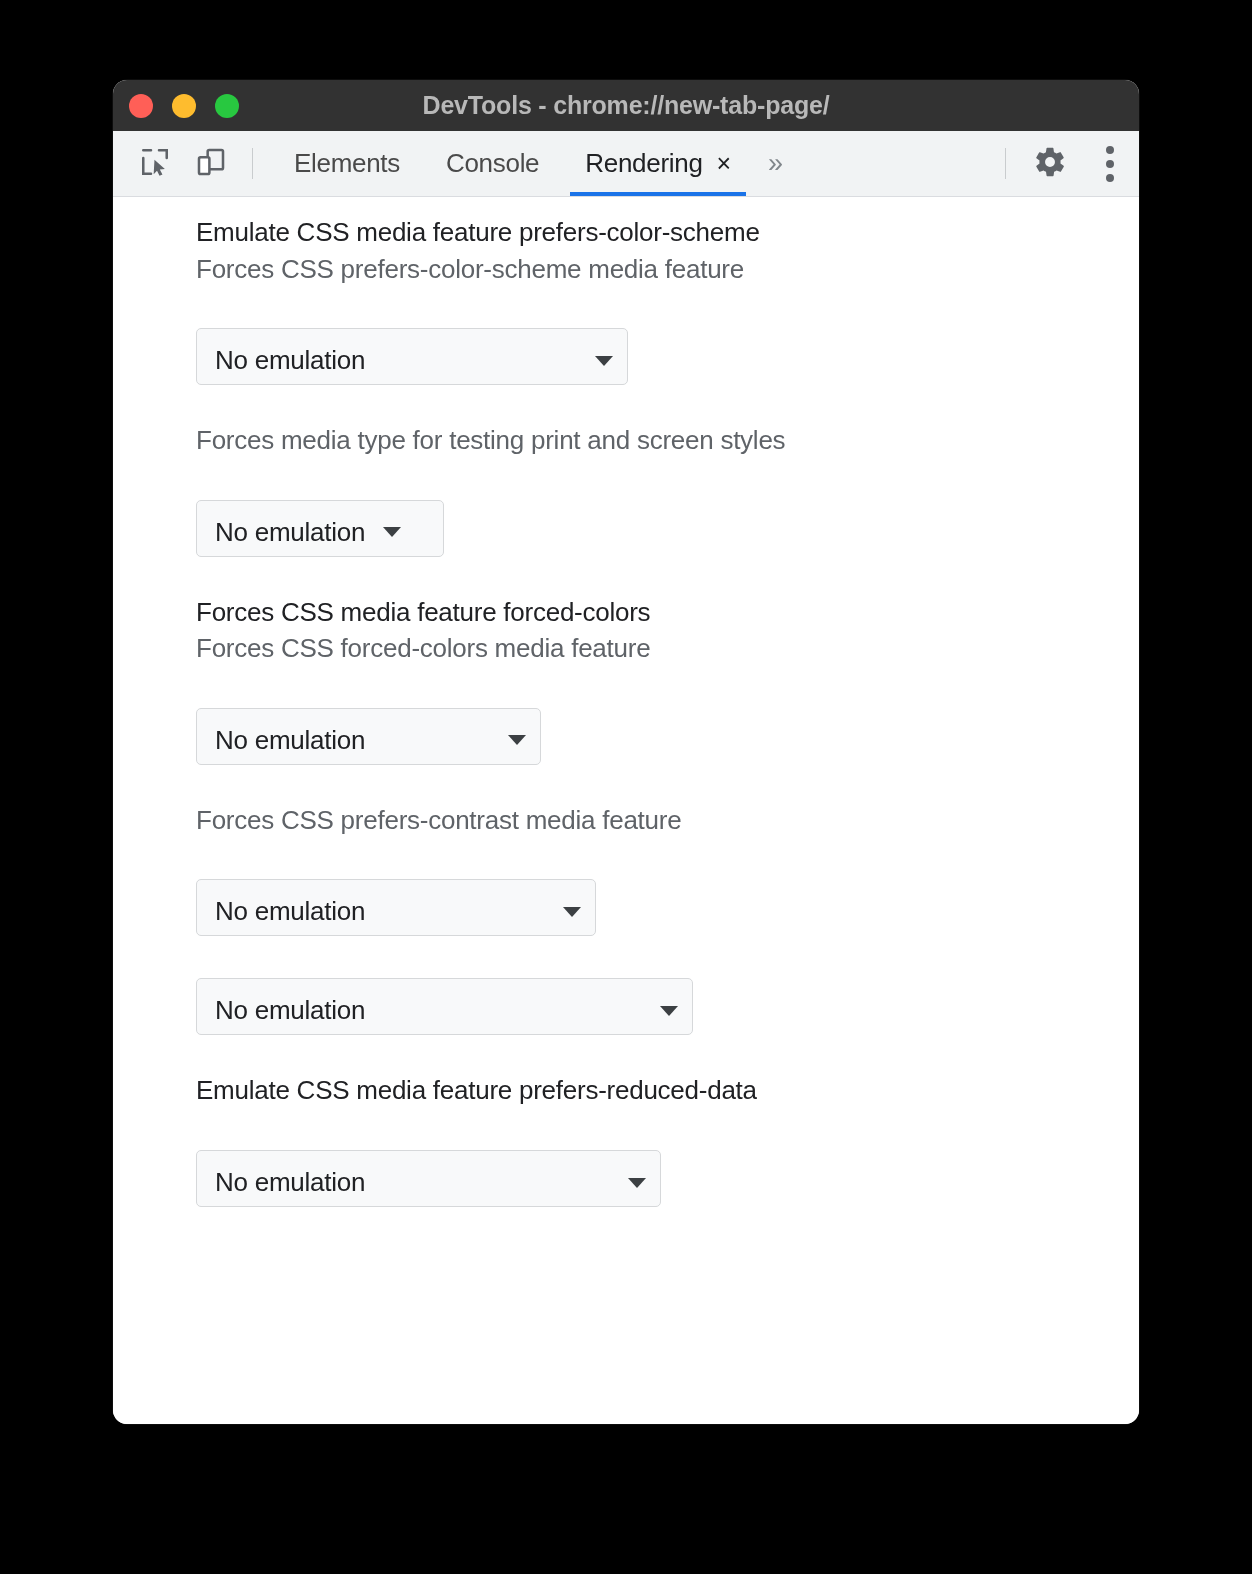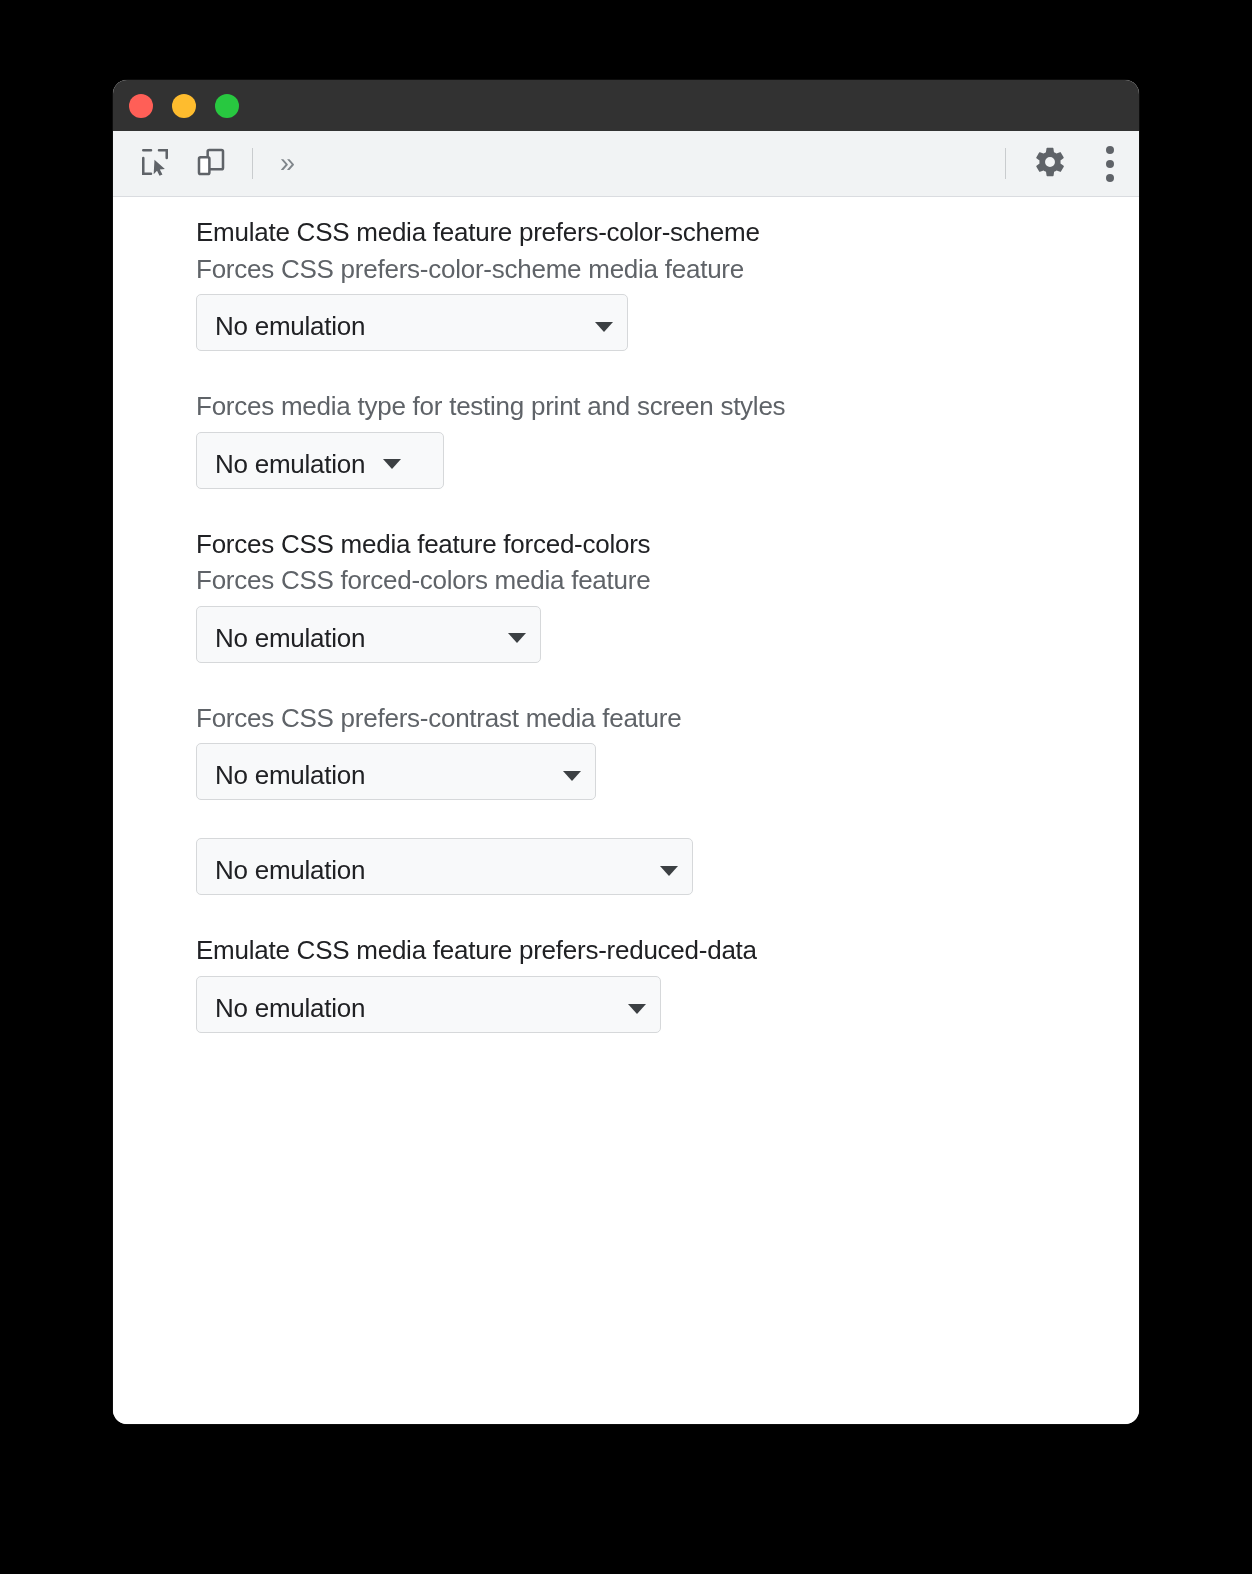--- a/index.html
+++ b/index.html
@@ -198,21 +198,21 @@
   .setting-desc {
     font-size: 26px;
     color: #5f6368;
     line-height: 1.33;
     letter-spacing: -0.25px;
     white-space: nowrap;
     margin-top: 2px;
   }
 
   .select {
-    margin-top: 8px;
+    margin-top: 42px;
     margin-bottom: 38px;
     height: 57px;
     background: #f8f9fa;
     border: 1px solid #d6d8da;
     border-radius: 5px;
     display: flex;
     align-items: center;
     padding: 8px 14px 0 18px;
     cursor: pointer;
     user-select: none;
@@ -249,20 +249,21 @@
 
 <div id="root">
   <div class="window">
 
     <div class="titlebar">
       <div class="traffic-lights">
         <span class="light red"></span>
         <span class="light yellow"></span>
         <span class="light green"></span>
       </div>
+      <div class="window-title">DevTools - chrome://new-tab-page/</div>
     </div>
 
     <div class="toolbar">
 
       <div class="tool-btn">
         <span>
           <svg width="32" height="32" viewBox="0 0 24 24">
             <path d="M3.2 3.2 H9 M15 3.2 H20.8 V9 M3.2 9 V15 M3.2 15 V20.8 H9" fill="none" stroke="#5f6368" stroke-width="1.9" stroke-linecap="round"></path>
             <path d="M11.6 10.4 L19.4 17.2 L15.6 17.6 L17.6 21.4 L15.4 22.4 L13.5 18.6 L11 21.2 Z" fill="#5f6368"></path>
           </svg>
@@ -273,20 +274,32 @@
         <span>
           <svg width="32" height="32" viewBox="0 0 24 24">
             <rect x="9.5" y="3" width="11.5" height="14.5" rx="1.2" fill="none" stroke="#5f6368" stroke-width="1.9"></rect>
             <rect x="3" y="8.5" width="7.8" height="12.5" rx="1.2" fill="#ffffff" stroke="#5f6368" stroke-width="1.9"></rect>
           </svg>
         </span>
       </div>
 
       <div class="divider"></div>
 
+      <div class="tabs">
+        <div class="tab">
+          <span>Elements</span>
+        </div>
+        <div class="tab">
+          <span>Console</span>
+        </div>
+        <div class="tab active">
+          <span>Rendering</span>
+          <span class="tab-close">×</span>
+        </div>
+      </div>
 
       <div class="overflow-btn">»</div>
 
       <div class="toolbar-right">
         <div class="divider"></div>
         <div class="gear-btn">
           <span>
             <svg width="34" height="34" viewBox="0 0 24 24">
               <path fill="#5f6368" d="M19.4 13c.04-.32.06-.66.06-1s-.02-.68-.07-1l2.11-1.63a.5.5 0 0 0 .12-.64l-2-3.46a.5.5 0 0 0-.6-.22l-2.49 1a7.3 7.3 0 0 0-1.72-1l-.38-2.65A.49.49 0 0 0 14 2h-4a.49.49 0 0 0-.49.42l-.38 2.65c-.63.26-1.2.6-1.72 1l-2.49-1a.5.5 0 0 0-.6.22l-2 3.46a.5.5 0 0 0 .12.64L4.6 11c-.05.32-.07.66-.07 1s.02.68.07 1l-2.11 1.63a.5.5 0 0 0-.12.64l2 3.46c.12.22.39.3.6.22l2.49-1c.52.4 1.09.74 1.72 1l.38 2.65c.04.24.25.42.49.42h4c.24 0 .45-.18.49-.42l.38-2.65c.63-.26 1.2-.6 1.72-1l2.49 1c.22.08.48 0 .6-.22l2-3.46a.5.5 0 0 0-.12-.64zM12 15.5A3.5 3.5 0 1 1 15.5 12 3.5 3.5 0 0 1 12 15.5"></path>
             </svg>

